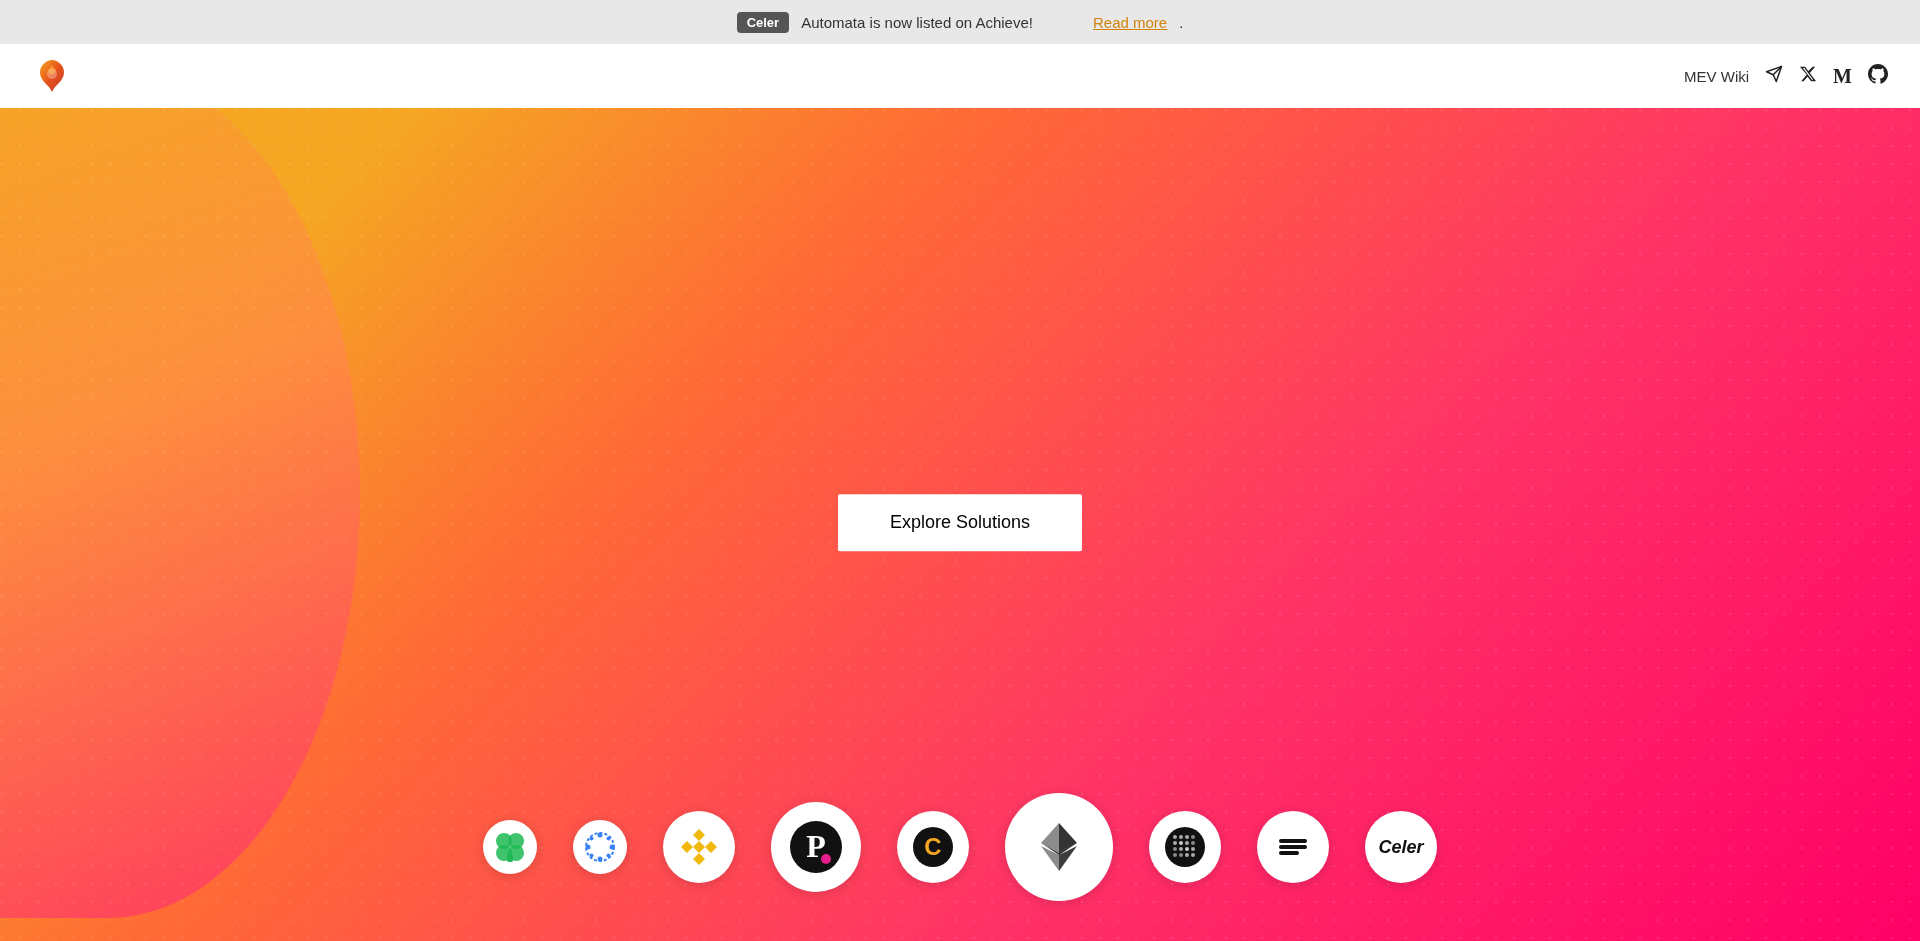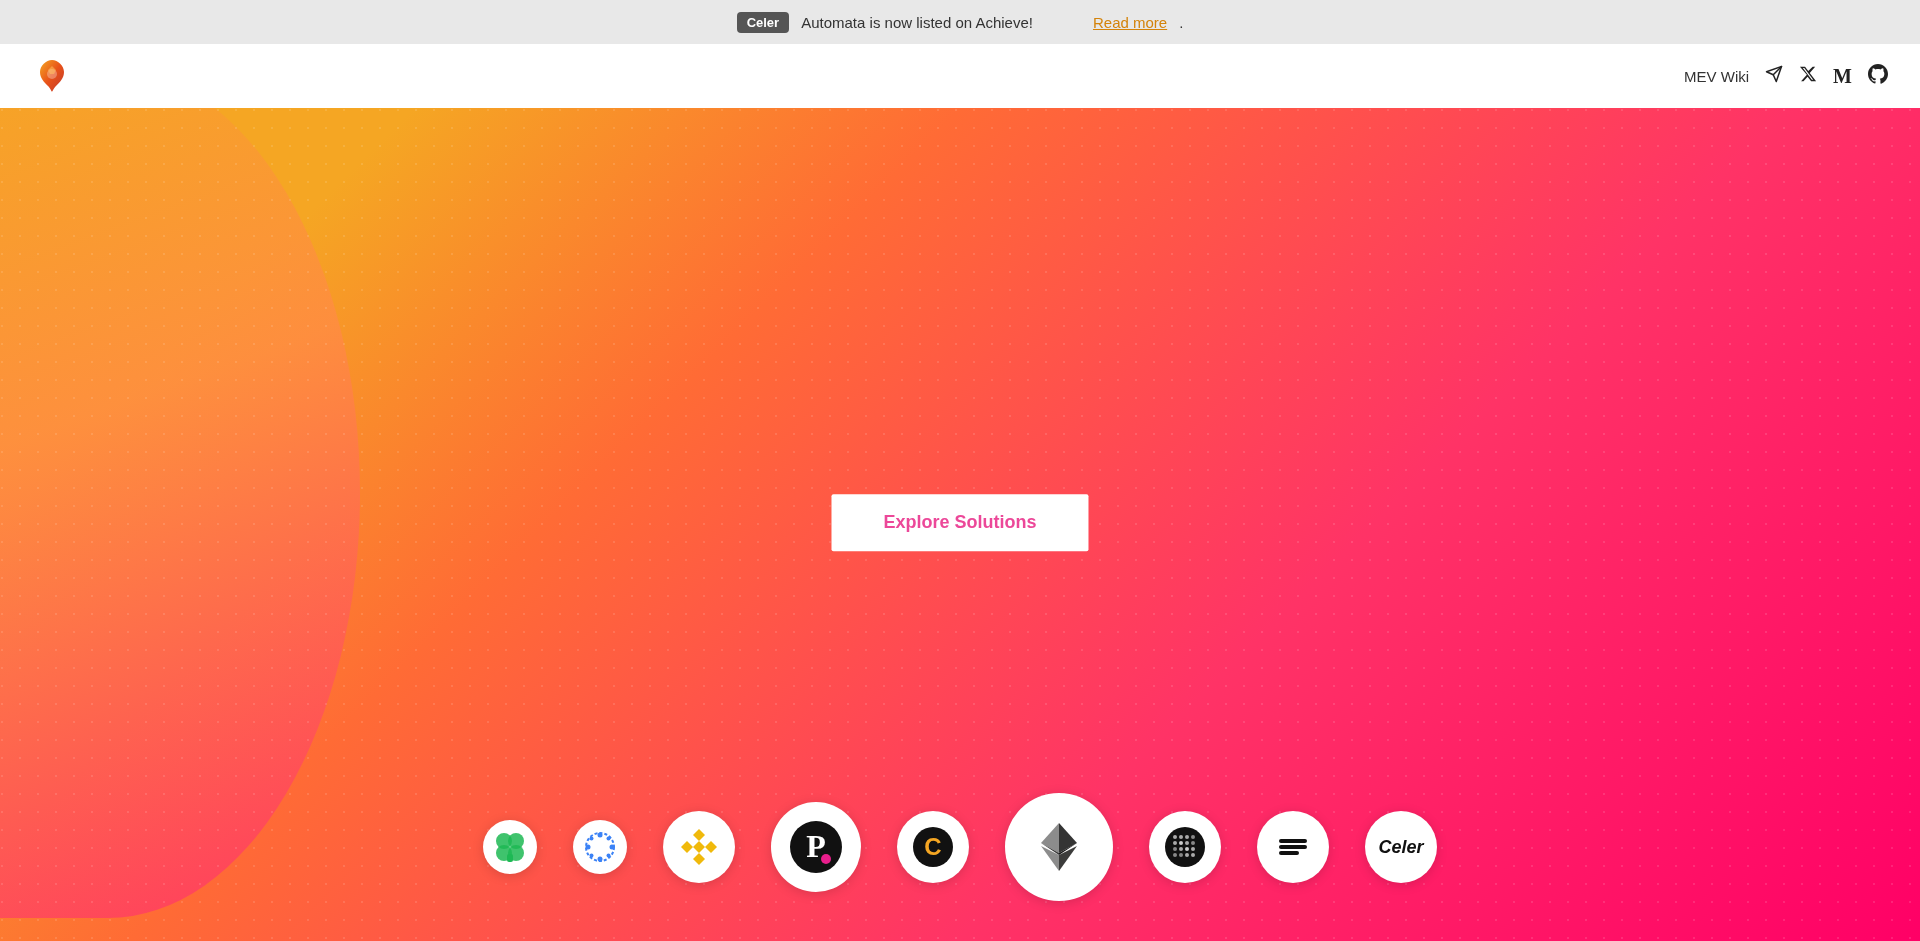--- a/index.html
+++ b/index.html
@@ -116,23 +116,23 @@
       line-height: 1.3;
       letter-spacing: -0.5px;
       margin-bottom: 48px;
     }
     #hero .hero-content h1 span {
       display: block;
     }
     #hero .hero-content .explore-btn {
       display: inline-block;
       background: #fff;
-      color: #ec4899;
+      color: #000000;
       font-size: 18px;
-      font-weight: 700;
+      font-weight: 400;
       padding: 18px 52px;
       border: none;
       cursor: pointer;
       border-radius: 2px;
     }
 
     
     #hero .logos-row {
       position: absolute;
       bottom: 40px;

